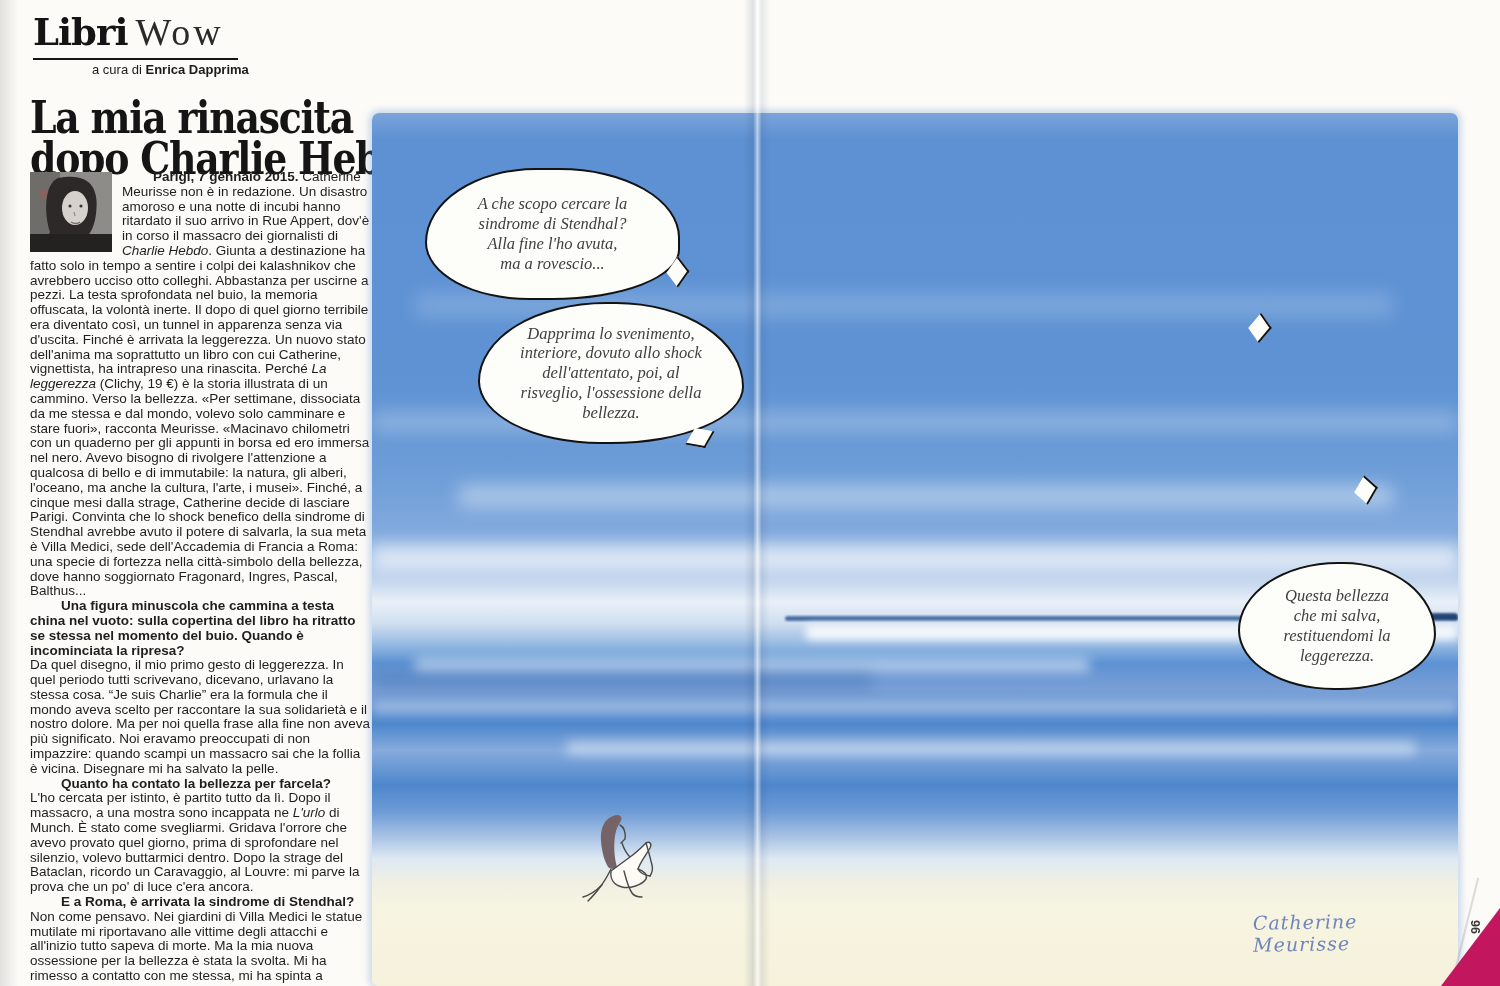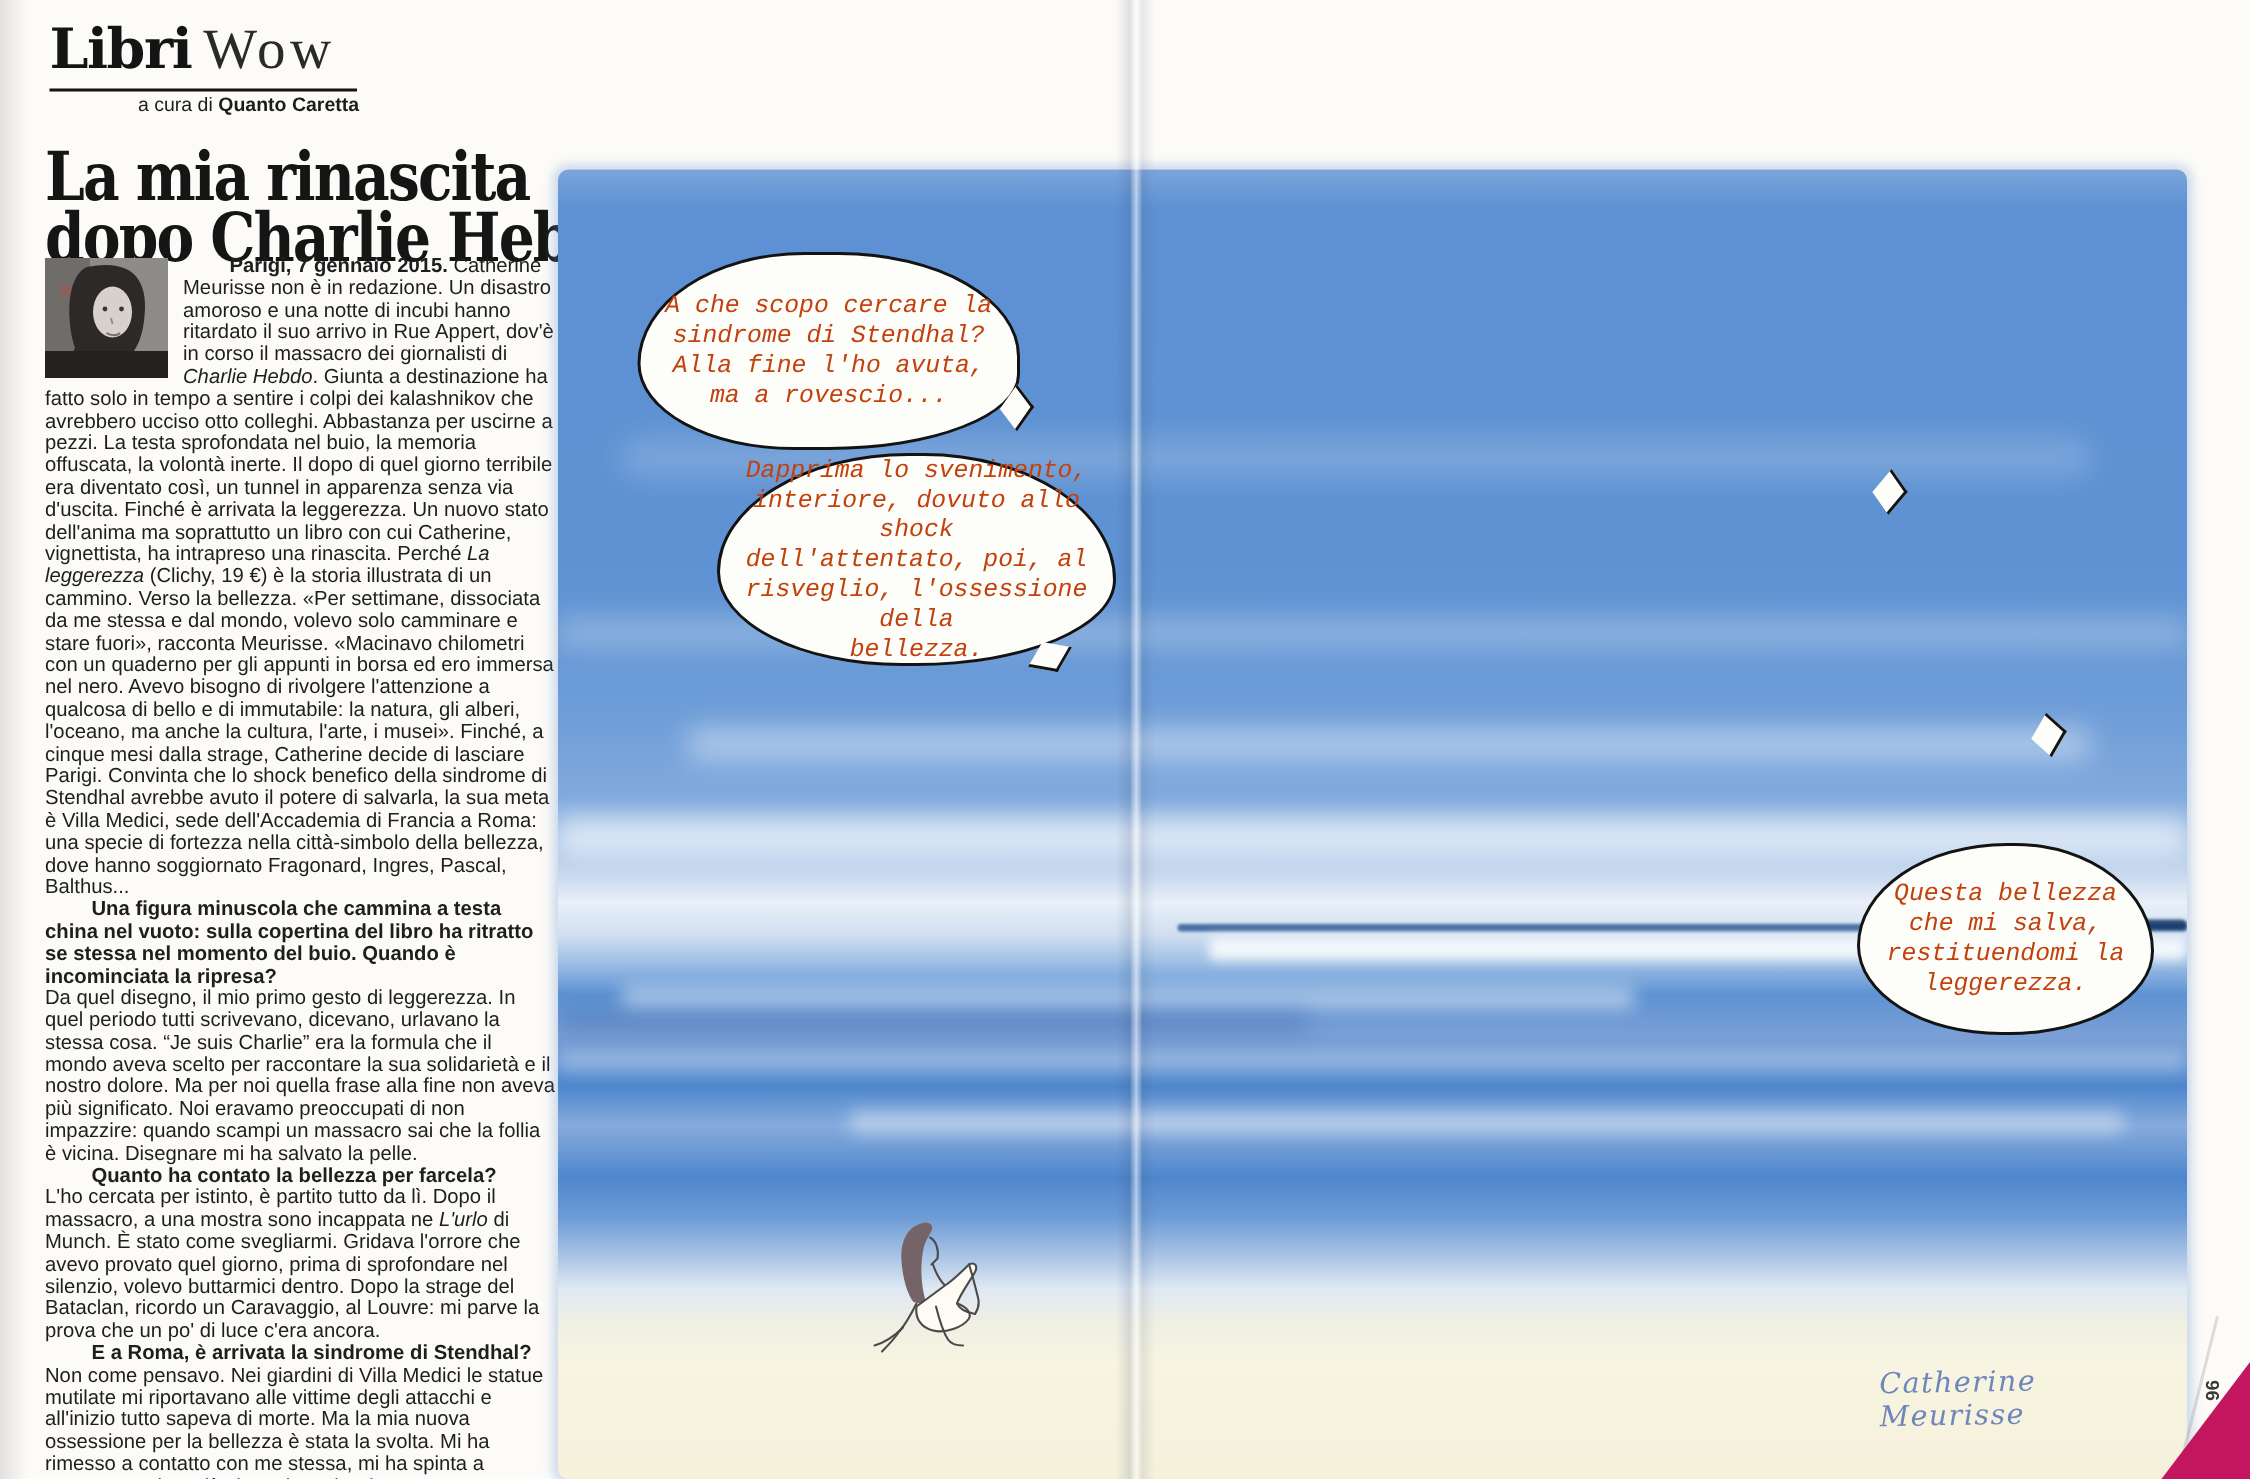--- a/index.html
+++ b/index.html
@@ -43,22 +43,22 @@
       #dfe9f3 85.5%, #efefe3 88%,
       #f7f4e1 91%, #f5f1db 100%);
     overflow:hidden; }
 
   .streak { position:absolute; pointer-events:none; }
 
   .gutter { position:absolute; top:0; left:744px; width:26px; height:986px; z-index:8; pointer-events:none;
     background:linear-gradient(90deg, rgba(40,60,100,0) 0%, rgba(40,60,100,0.14) 35%, rgba(255,255,255,0.55) 52%, rgba(40,60,100,0.10) 68%, rgba(40,60,100,0) 100%); }
 
   .bubble { position:absolute; background:#fdfdfa; border:2.5px solid #131313; display:flex; align-items:center; justify-content:center;
-    text-align:center; font-family:Liberation Mono, monospace; font-style:italic; font-size:16.5px; line-height:1.2;
-    color:#c2410c; white-space:pre-line; padding:10px 16px; z-index:4; }
+    text-align:center; font-family:Liberation Serif, serif; font-style:italic; font-size:16.5px; line-height:1.2;
+    color:#404040; white-space:pre-line; padding:10px 16px; z-index:4; }
   .tail { position:absolute; width:20px; height:18px; background:#fdfdfa; border-right:2.5px solid #131313; border-bottom:2.5px solid #131313; z-index:5; }
 
   .horizon { position:absolute; border-radius:4px; pointer-events:none; }
 
   .signature { position:absolute; font-family:"DejaVu Serif", serif; font-style:italic; font-size:19px; color:#6e86bb;
     transform:rotate(-1deg); z-index:6; letter-spacing:1px; }
 
   .figure-wrap { position:absolute; z-index:5; }
 
   .corner-triangle { position:absolute; right:0; bottom:0; width:72px; height:78px;
@@ -68,21 +68,21 @@
 </style>
 </head>
 <body>
 
 <div class="page">
 
   <div class="kicker">
     <span class="w1">Libri</span><span class="w2">Wow</span>
   </div>
   <div class="byline">
-    <span>a cura di </span><span class="bn">Quanto Caretta</span>
+    <span>a cura di </span><span class="bn">Enrica Dapprima</span>
   </div>
 
   <h1 class="headline">
     <span>La mia rinascita</span><br>
     <span>dopo Charlie Hebdo</span>
   </h1>
 
   <div class="article-body">
       <div class="portrait">
         <svg width="82" height="80" viewBox="0 0 82 80">

